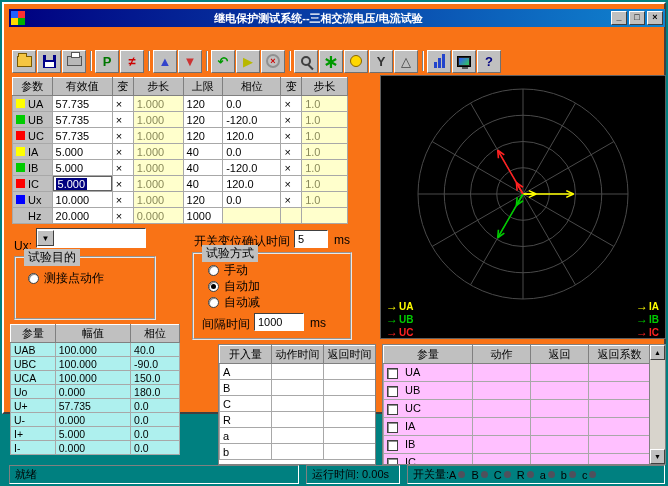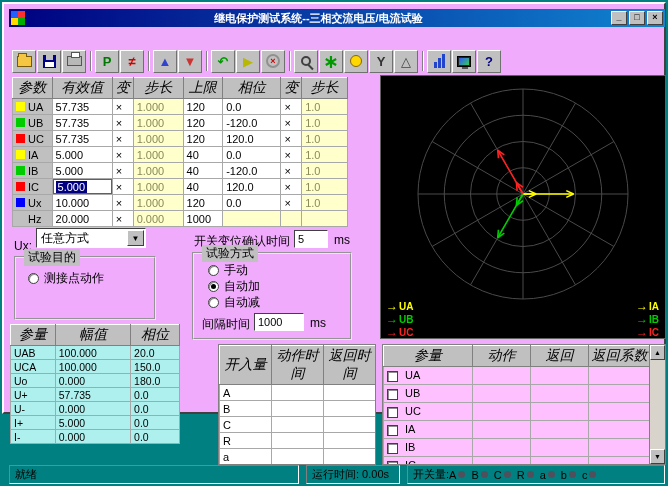--- a/index.html
+++ b/index.html
@@ -1,18 +1,18 @@
 <!DOCTYPE html>
 <html><head>
 <meta charset="utf-8">
 <style>
   * { margin:0; padding:0; box-sizing:border-box; }
   body { font-family:"Liberation Sans","DejaVu Sans",sans-serif; }
   .desktop { position:relative; width:668px; height:486px; background:#008080; overflow:hidden; font-size:12px; }
-  .window { position:absolute; left:2px; top:2px; width:664px; height:412px; background:#f0abfc;
+  .window { position:absolute; left:2px; top:2px; width:664px; height:412px; background:#f97316;
             border:2px solid; border-color:#ffffff #404040 #404040 #ffffff; }
 
   
   .titlebar { position:absolute; left:5px; top:5px; width:656px; height:18px;
               background:linear-gradient(90deg,#000080,#1084d0); display:flex; align-items:center; padding:0 2px; }
   .title-icon { width:14px; height:14px; display:grid; grid-template-columns:7px 7px; grid-template-rows:7px 7px; margin-right:3px; }
   .title-icon i { display:block; }
   .title-icon i:nth-child(1){background:#2060ff;} .title-icon i:nth-child(2){background:#ff3030;}
   .title-icon i:nth-child(3){background:#ffd800;} .title-icon i:nth-child(4){background:#00b000;}
   .title-text { flex:1; text-align:center; color:#fff; font-weight:bold; font-size:11px; white-space:nowrap; overflow:hidden; }
@@ -43,21 +43,21 @@
   .ic-clock{width:12px;height:12px;border-radius:50%;background:#ffd800;border:1px solid #886600;}
   .ic-bars{display:flex;align-items:flex-end;gap:1px;height:14px;}
   .ic-bars i{width:3px;background:#2244cc;display:block;}
   .ic-bars i:nth-child(1){height:6px;} .ic-bars i:nth-child(2){height:10px;} .ic-bars i:nth-child(3){height:14px;}
   .ic-monitor{width:14px;height:11px;background:#222;border:1px solid #000;position:relative;}
   .ic-monitor::before{content:"";position:absolute;top:1px;left:1px;right:1px;bottom:1px;background:linear-gradient(135deg,#3355ff,#33cc55);}
   .ic-monitor::after{content:"";position:absolute;bottom:-3px;left:4px;width:6px;height:2px;background:#555;}
 
   
   table { border-collapse:collapse; table-layout:fixed; }
-  th { background:#c0c0c0; border:1px solid; border-color:#ffffff #808080 #808080 #ffffff; font-weight:normal; font-size:14px; padding:1px 2px;font-style:italic; }
+  th { background:#c0c0c0; border:1px solid; border-color:#ffffff #808080 #808080 #ffffff; font-weight:normal; font-size:11px; padding:1px 2px; }
   td { border:1px solid #a8a8a8; font-size:11px; padding:0 3px; white-space:nowrap; overflow:hidden; }
 
   .ptable { position:absolute; left:8px; top:73px; width:336px; background:#fff; }
   .ptable th { height:17px; }
   .ptable td { height:16px; }
   .ptable .c-name { background:#c0c0c0; }
   .ptable .c-name .cellflex { display:flex; align-items:center; gap:3px; }
   .swatch { width:9px; height:9px; display:inline-block; flex:0 0 9px; }
   .ptable .c-step { background:#ffffcc; color:#8a8a5a; }
   .ptable td[data-selected="true"] { box-shadow:inset 0 0 0 1px #606060; }
@@ -343,21 +343,20 @@
         <td>1000</td>
         <td class="c-step"></td>
         <td class="c-step"></td>
         <td class="c-step"></td>
       </tr>
     </tbody>
       </table>
 
     <span class="lbl" style="left:10px;top:235px;">Ux:</span>
     <div class="combo">
-      <span class="combo-text">任意方式</span>
       <span class="combo-btn">▼</span>
     </div>
     <span class="lbl" style="left:190px;top:229px;">开关变位确认时间</span>
     <input class="field" style="left: 290px; top: 226px; width: 34px;" value="5">
     <span class="lbl" style="left:330px;top:229px;">ms</span>
 
     <div class="groupbox" style="left:10px;top:252px;width:142px;height:64px;">
       <span class="gb-title">试验目的</span>
       <label class="radio-row" style="left:12px;top:12px;">
         <span class="radio" data-checked="false"></span>
@@ -392,21 +391,26 @@
         </colgroup>
       <tbody>
           <tr>
         <th>参量</th>
         <th>幅值</th>
         <th>相位</th>
       </tr>
       <tr>
             <td>UAB</td>
             <td>100.000</td>
-            <td>20.0</td>
+            <td>40.0</td>
+          </tr>
+      <tr>
+            <td>UBC</td>
+            <td>100.000</td>
+            <td>-90.0</td>
           </tr>
       <tr>
             <td>UCA</td>
             <td>100.000</td>
             <td>150.0</td>
           </tr>
       <tr>
             <td>Uo</td>
             <td>0.000</td>
             <td>180.0</td>

